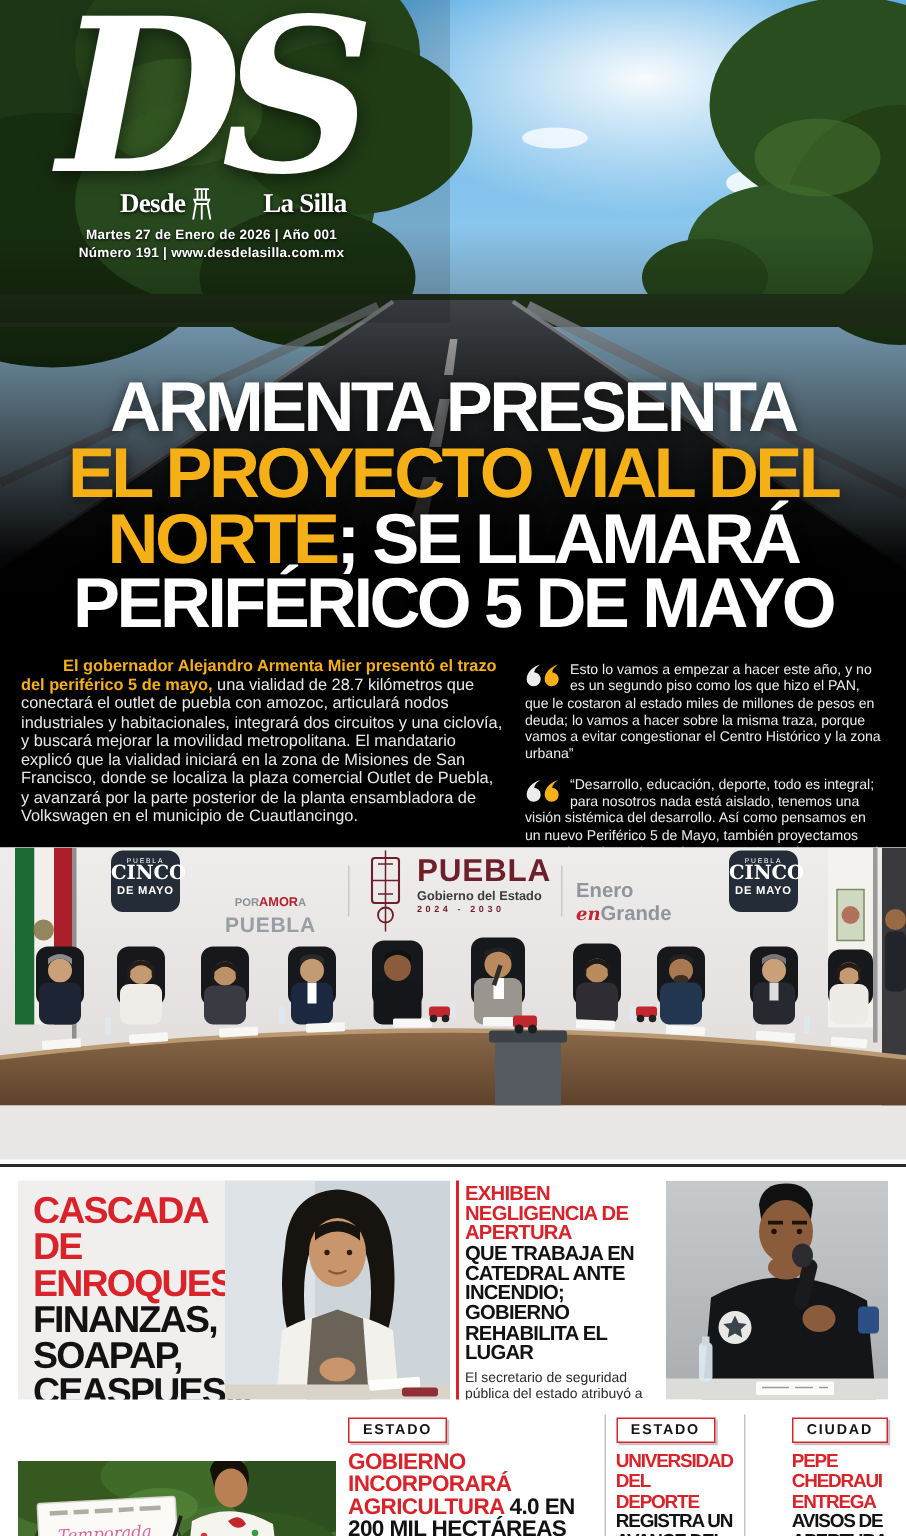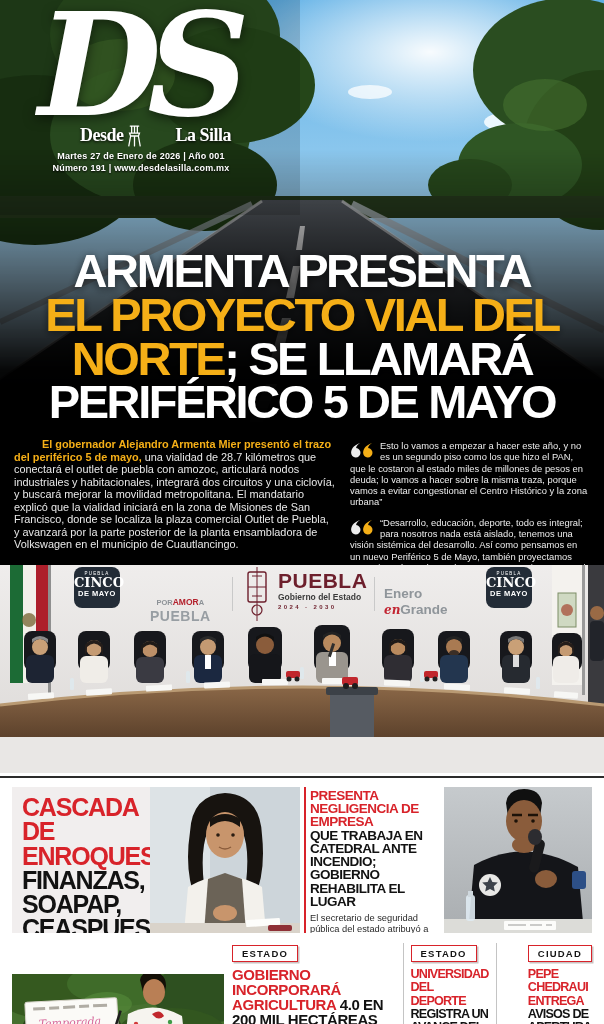--- a/index.html
+++ b/index.html
@@ -397,21 +397,21 @@
             <ellipse cx="75" cy="126" rx="12" ry="8" fill="#c8956c"></ellipse>
             <rect x="0" y="136" width="150" height="10" fill="#d9d3ca"></rect>
             <rect x="96" y="132" width="34" height="7" rx="1" fill="#fdfdfb" transform="rotate(-4 113 135)"></rect>
             <rect x="118" y="138" width="24" height="6" rx="2" fill="#8e3036"></rect>
           </svg>
         </div>
       </div>
       <div class="vdiv-red"></div>
       <div class="card-catedral">
         <div class="catedral-text">
-          <div class="t-med red">PRESENTA NEGLIGENCIA DE EMPRESA</div>
+          <div class="t-med red">EXHIBEN NEGLIGENCIA DE APERTURA</div>
           <div class="t-med black">QUE TRABAJA EN CATEDRAL ANTE INCENDIO; GOBIERNO REHABILITA EL LUGAR</div>
           <div class="body-copy">El secretario de seguridad pública del estado atribuyó a omisiones de la empresa responsable de la rehabilitación del atrio de la catedral de puebla la falta de aviso oportuno sobre el incendio del 24 de enero.</div>
         </div>
         <div class="catedral-photo">
           <svg width="148" height="146" viewBox="0 0 148 146" preserveAspectRatio="none">
             <defs>
                 <linearGradient id="og" x1="0" y1="0" x2="0" y2="1">
                   <stop offset="0" stop-color="#c6cacd"></stop>
                   <stop offset="1" stop-color="#a9adb0"></stop>
                 </linearGradient>

